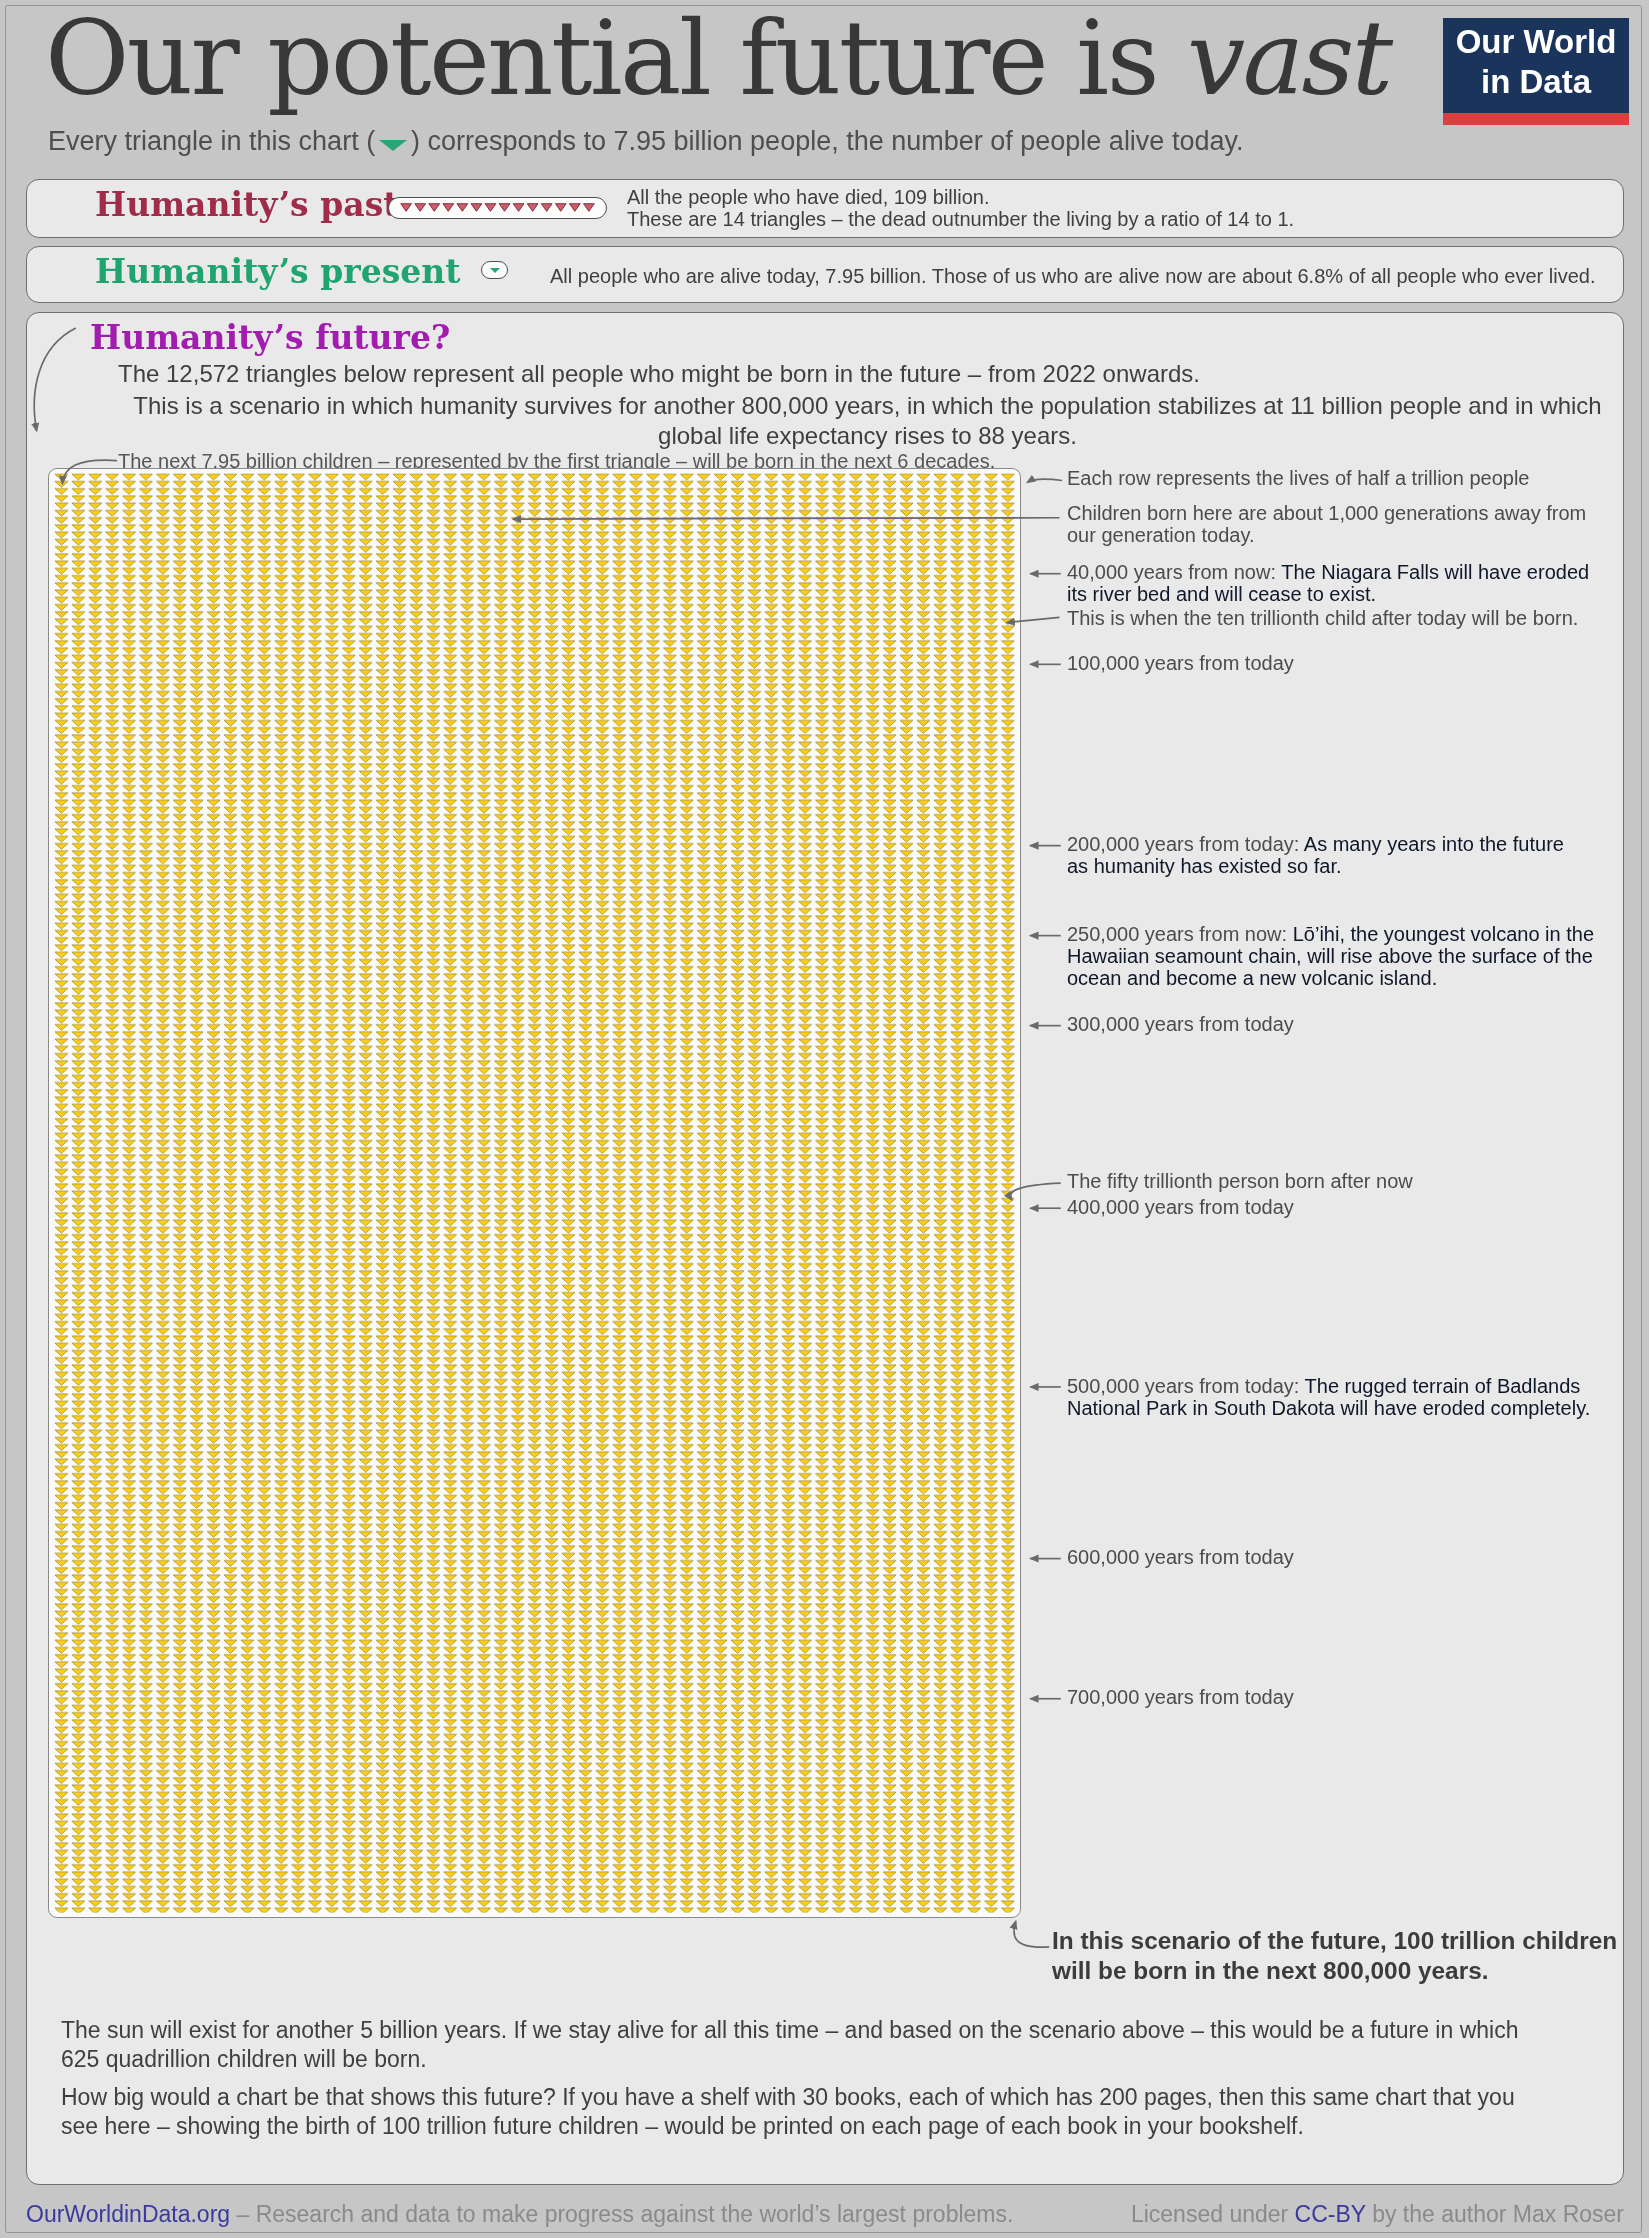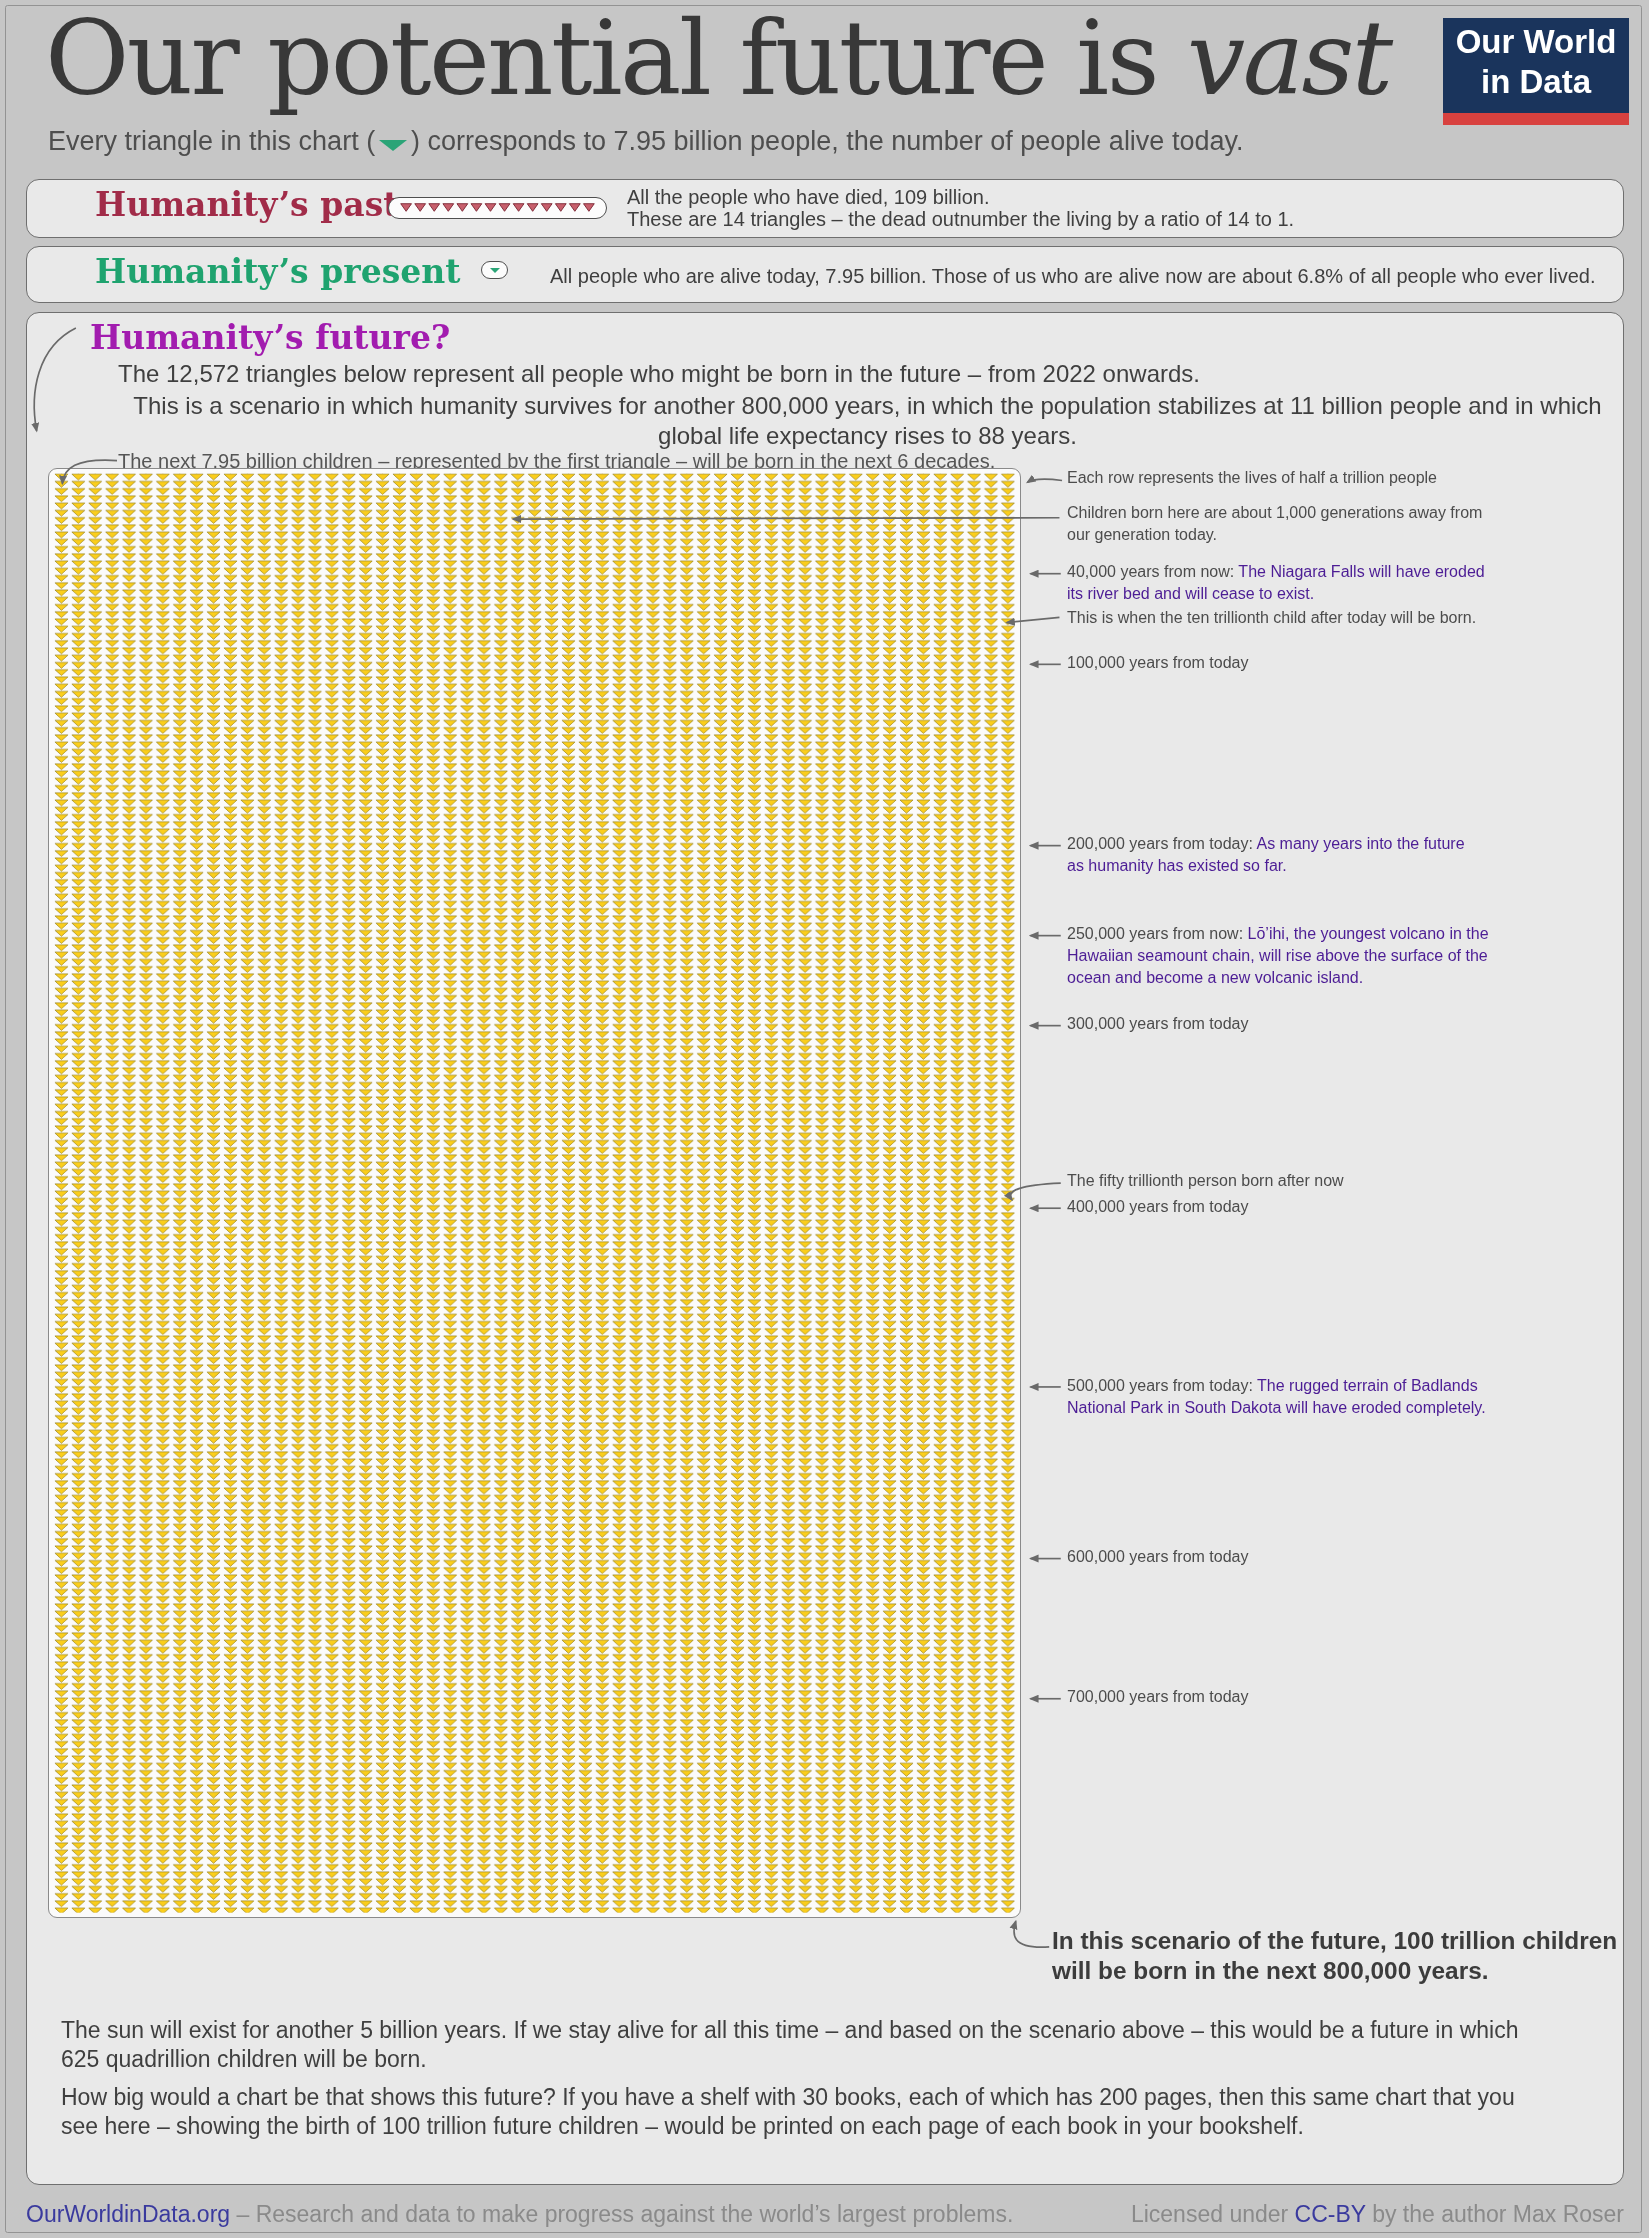--- a/index.html
+++ b/index.html
@@ -33,23 +33,23 @@
   .present-marker .tri{position:absolute;left:7.7px;top:5.8px;width:0;height:0;
         border-left:5.1px solid transparent;border-right:5.1px solid transparent;border-top:5.1px solid #2BA477;}
   .small-text{position:absolute;font-size:20px;color:#3f3f3f;line-height:22px;}
   .future-para{position:absolute;left:118px;font-size:24px;color:#3f3f3f;line-height:30px;}
   .note-text{position:absolute;left:118px;top:450px;font-size:20px;color:#555555;}
   .grid{position:absolute;left:48px;top:468px;width:973px;height:1450px;background:#fbfbfb;
         border:1.3px solid #8a8a8a;border-radius:9px;box-sizing:border-box;overflow:hidden;}
   .grid svg{position:absolute;left:3.9px;top:3.9px;}
   .ann-wrap{position:absolute;left:1067px;top:0;width:566px;height:2239px;pointer-events:none;}
   .ann{position:absolute;left:0;width:566px;}
-  .ann-line{font-size:16px;line-height:22px;}
+  .ann-line{font-size:20px;line-height:22px;}
   .dk{color:#4c4c4c;}
-  .gy{color:#4c1d95;}
+  .gy{color:#0f172a;}
   .closing{position:absolute;left:1052px;top:1926px;font-size:24.4px;line-height:30px;color:#3c3c3c;font-weight:bold;}
   .bottom-para{position:absolute;left:61px;width:1543px;font-size:23px;line-height:29px;color:#3f3f3f;}
   .footer{position:absolute;top:2201px;left:26px;width:1598px;font-size:23px;color:#8a8a8a;}
   .footer a{color:#3A3A9E;text-decoration:none;cursor:pointer;}
   .footer-right{position:absolute;right:0;top:0;}
   #arrows{position:absolute;left:0;top:0;pointer-events:none;}
   .arrow{stroke:#6a6a6a;stroke-width:2.6;fill:none;}
 </style>
 </head>
 <body>

